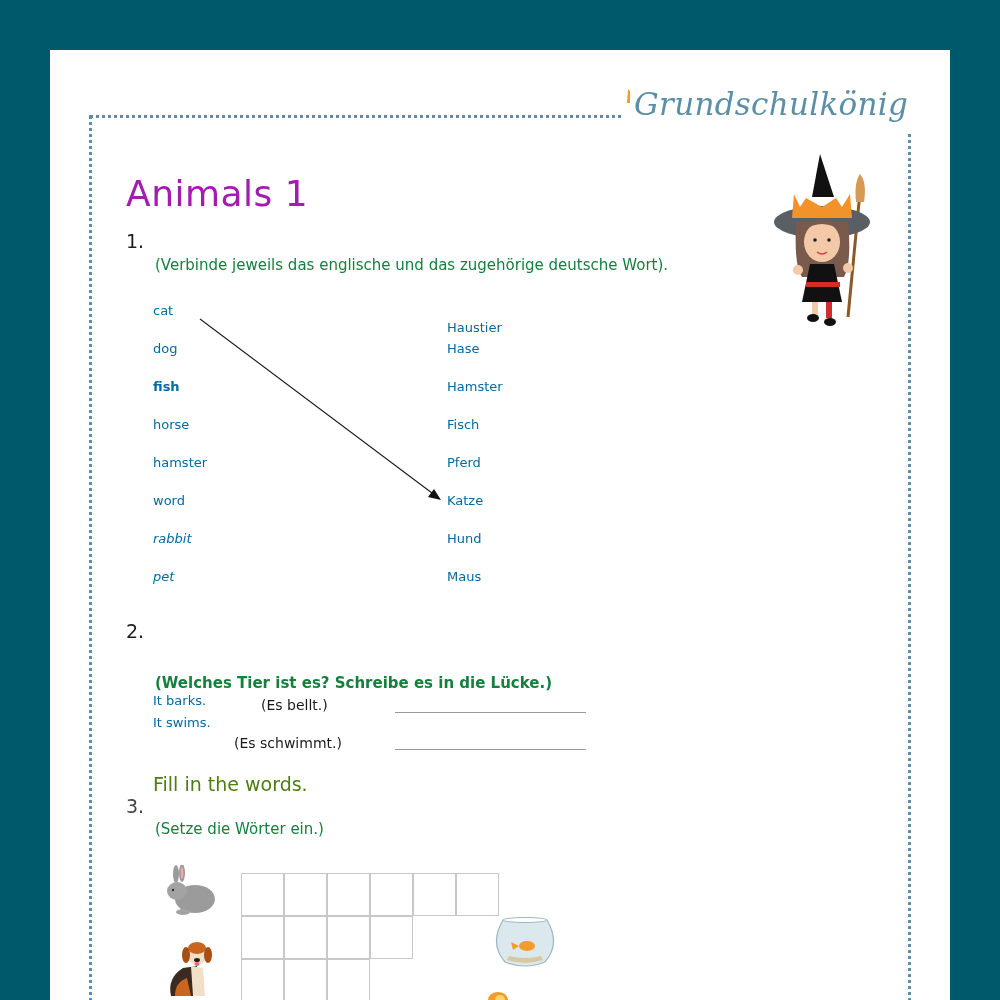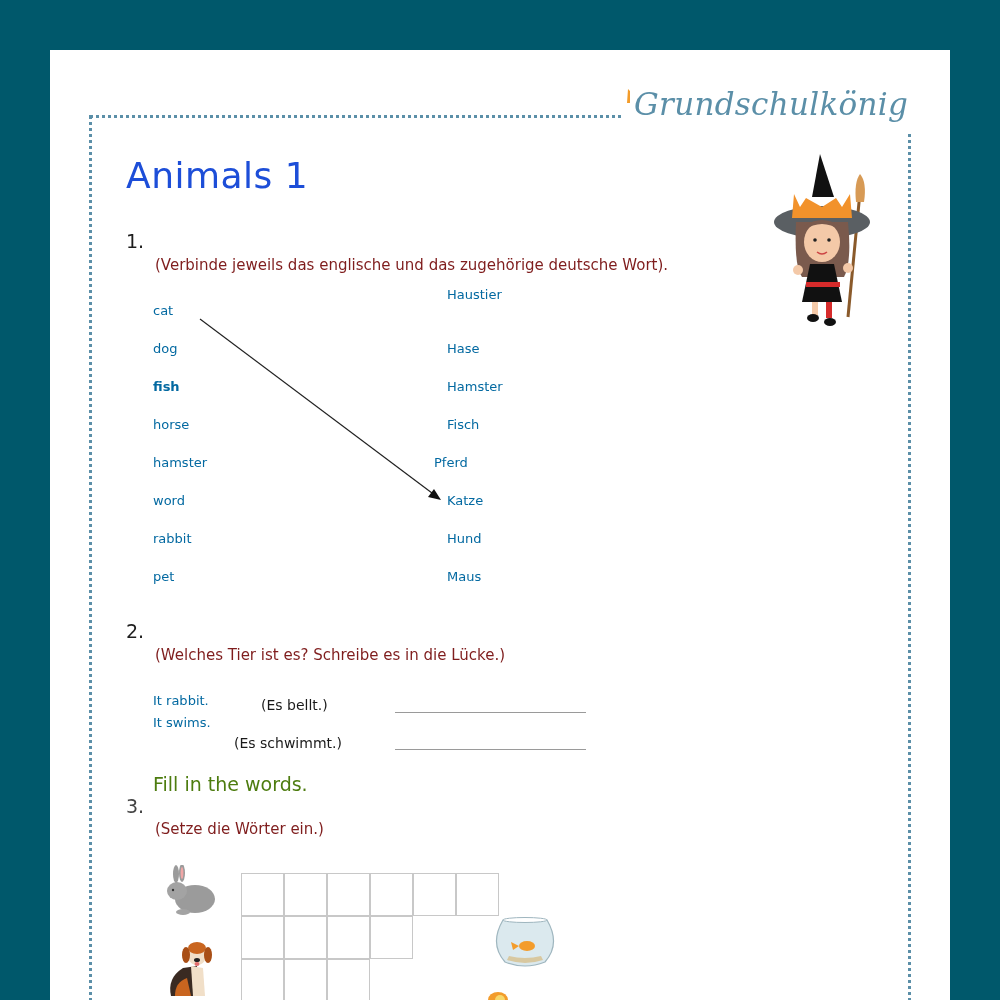--- a/index.html
+++ b/index.html
@@ -25,23 +25,23 @@
     position:absolute; left:572px; top:56px; width:300px; height:28px; background:#fff;
   }
   .logo {
     position:absolute; left:580px; top:36px;
     font-family:"DejaVu Serif", serif; font-style:italic;
     font-size:31px; color:#5b8fa8; letter-spacing:0.3px;
     background:#fff; padding:0 4px;
   }
   .crown { position:absolute; left:576px; top:36px; }
   .abs { position:absolute; white-space:nowrap; }
-  .title { font-size:36px; color:#1d4ed8; font-weight:normal; letter-spacing:0.5px; }
+  .title { font-size:36px; color:#a21caf; font-weight:normal; letter-spacing:0.5px;margin-top:18px; }
   .q { font-size:19px; color:#1d1d1d; }
-  .q-sub { font-size:15px; color:#7f1d1d; }
+  .q-sub { font-size:15px; color:#15803d; }
   .word { font-size:13px; color:#0369a1;text-align:center; }
   .gap-line { position:absolute; height:1px; background:#9a9a9a; }
   .small { font-size:14px; }
   .grid-cell {
     position:absolute; width:43px; height:43px; box-sizing:border-box;
     border:1.5px solid #c8c8c8;
   }
 </style>
 </head>
 <body>
@@ -90,44 +90,44 @@
   <div class="abs q" style="left:76px; top:180px;">1.</div>
   <div class="abs q-sub" style="left:105px; top:206px;">(Verbinde jeweils das englische und das zugehörige deutsche Wort).</div>
 
   <div>
     <div class="abs word" style="left:103px; top:253px;">cat</div>
     <div class="abs word" style="left:103px; top:291px;">dog</div>
     <div class="abs word" style="left:103px; top:329px;font-weight:bold;">fish</div>
     <div class="abs word" style="left:103px; top:367px;">horse</div>
     <div class="abs word" style="left:103px; top:405px;">hamster</div>
     <div class="abs word" style="left:103px; top:443px;">word</div>
-    <div class="abs word" style="left:103px; top:481px;">rabbit</div>
-    <div class="abs word" style="left:103px; top:519px;">pet</div>
+    <div class="abs word" style="left:103px; top:481px;font-style:italic;">rabbit</div>
+    <div class="abs word" style="left:103px; top:519px;font-style:italic;">pet</div>
   </div>
 
   <div>
-    <div class="abs word" style="left:397px; top:237px;">Haustier</div>
+    <div class="abs word" style="left:397px; top:270px;">Haustier</div>
     <div class="abs word" style="left:397px; top:291px;">Hase</div>
     <div class="abs word" style="left:397px; top:329px;">Hamster</div>
     <div class="abs word" style="left:397px; top:367px;">Fisch</div>
-    <div class="abs word" style="left:384px; top:405px;">Pferd</div>
+    <div class="abs word" style="left:397px; top:405px;">Pferd</div>
     <div class="abs word" style="left:397px; top:443px;">Katze</div>
     <div class="abs word" style="left:397px; top:481px;">Hund</div>
     <div class="abs word" style="left:397px; top:519px;">Maus</div>
   </div>
 
   <svg class="abs" style="left:0; top:0;" width="900" height="600">
     <line x1="150" y1="269" x2="386" y2="446" stroke="#222" stroke-width="1.2"></line>
     <path d="M391 450 L378 447 L384 439 Z" fill="#111"></path>
   </svg>
 
   <div class="abs q" style="left:76px; top:570px;">2.</div>
-  <div class="abs q-sub" style="left:105px; top:596px;">(Welches Tier ist es? Schreibe es in die Lücke.)</div>
+  <div class="abs q-sub" style="left:105px; top:624px;font-weight:bold;">(Welches Tier ist es? Schreibe es in die Lücke.)</div>
 
-  <div class="abs word" style="left:103px; top:643px;">It rabbit.</div>
+  <div class="abs word" style="left:103px; top:643px;">It barks.</div>
   <div class="abs small" style="left:182px; top:647px;margin-left:29px;">(Es bellt.)</div>
   <div class="gap-line" style="left:345px; top:662px; width:191px;"></div>
 
   <div class="abs word" style="left:103px; top:665px;">It swims.</div>
   <div class="abs small" style="left:184px; top:685px;">(Es schwimmt.)</div>
   <div class="gap-line" style="left:345px; top:699px; width:191px;"></div>
 
   <div class="abs q" style="left:76px; top:745px; color:#444;">3.</div>
   <div class="abs q" style="left:103px; top:723px; color:#4d7c0f;">Fill in the words.</div>
   <div class="abs q-sub" style="left:105px; top:770px;">(Setze die Wörter ein.)</div>

